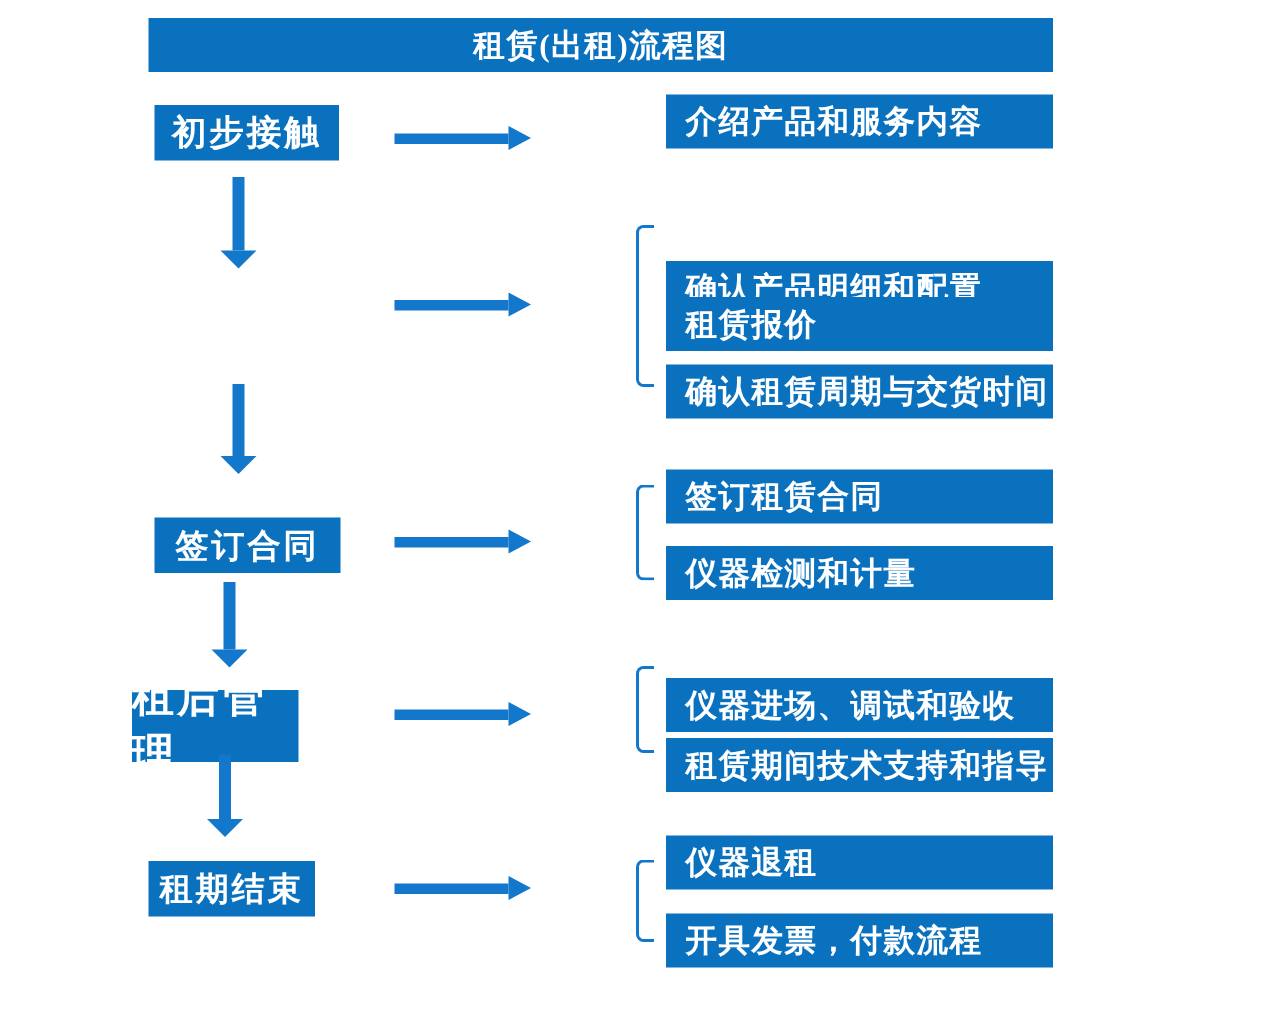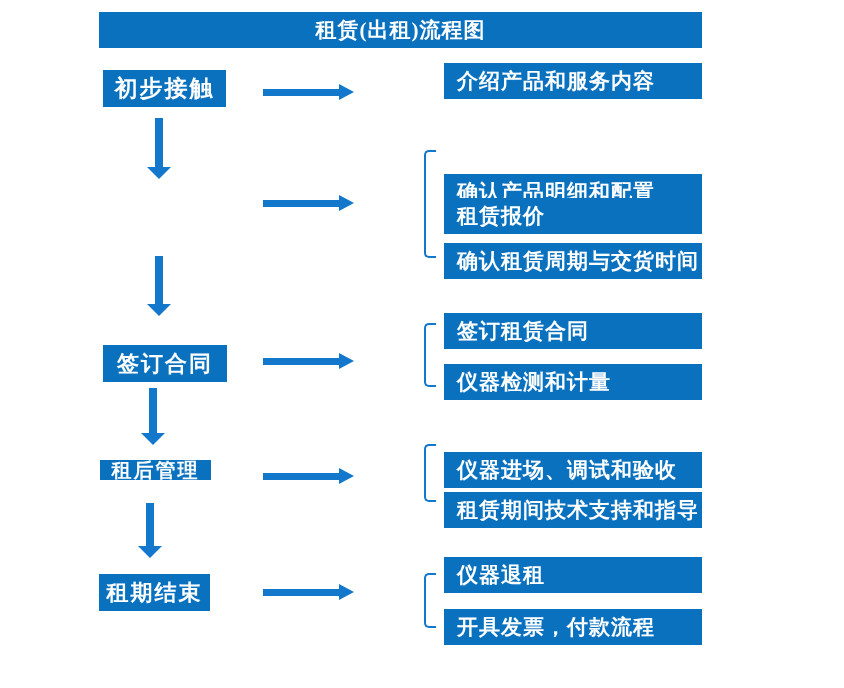--- a/index.html
+++ b/index.html
@@ -9,21 +9,21 @@
   }
   .bluebox{
     position:absolute;background:var(--primary,#0a71bf);color:#fff;font-weight:bold;
     display:flex;align-items:center;box-sizing:border-box;
   }
   #title-bar{left:99px;top:12px;width:603px;height:36px;font-size:21px;justify-content:center;letter-spacing:1px;}
   .stage{justify-content:center;font-size:23px;letter-spacing:2px;}
   #stage1{left:103px;top:70px;width:123px;height:37px;}
   #stage2{left:103px;top:186px;width:123px;height:36px;}
   #stage3{left:103px;top:345px;width:124px;height:37px;font-size:22px;}
-  #stage4{left:100px;top:460px;width:111px;height:20px;font-size:20px;}
+  #stage4{left:88px;top:460px;width:111px;height:48px;font-size:28px;}
   #stage5{left:99px;top:574px;width:111px;height:37px;font-size:22px;}
   .detail{left:444px;width:258px;height:36px;font-size:21px;padding-left:13px;letter-spacing:1px;}
   #d1{top:63px;}  #d2{top:134px;margin-top:40px;} #d3{top:198px;} #d4{top:243px;}
   #d5{top:313px;} #d6{top:364px;} #d7{top:424px;margin-top:28px;} #d8{top:492px;}
   #d9{top:557px;} #d10{top:609px;}
   
   .h-arrow{position:absolute;left:263px;width:91px;height:17px;}
   .h-arrow .shaft{position:absolute;left:0;top:5px;width:76px;height:7px;background:var(--arrow,#1377cb);}
   .h-arrow .head{position:absolute;right:0;top:0;width:0;height:0;
     border-left:15px solid var(--arrow,#1377cb);border-top:8px solid transparent;border-bottom:8px solid transparent;}

